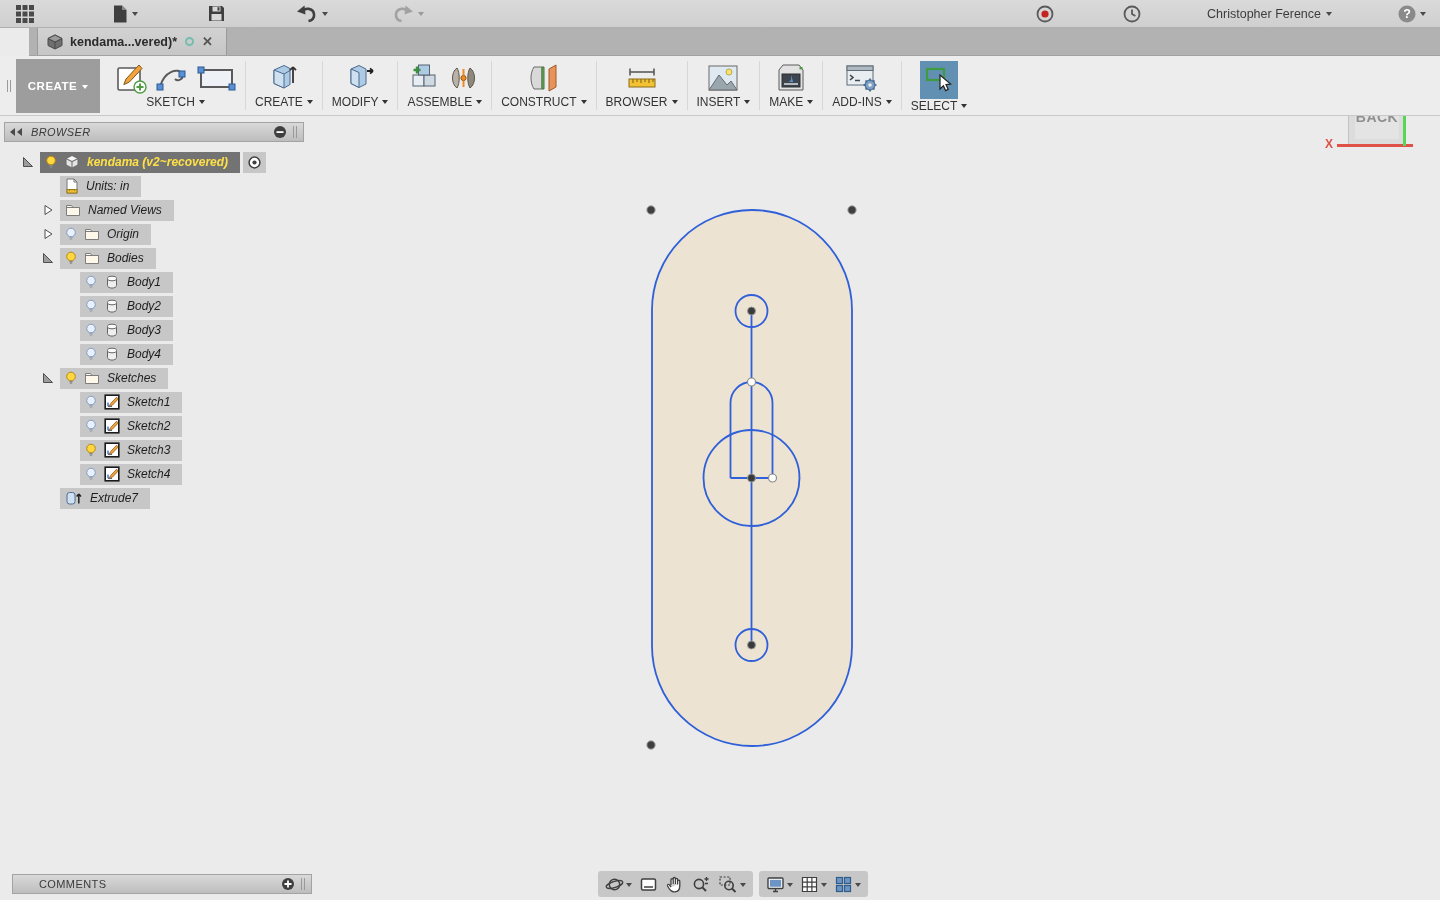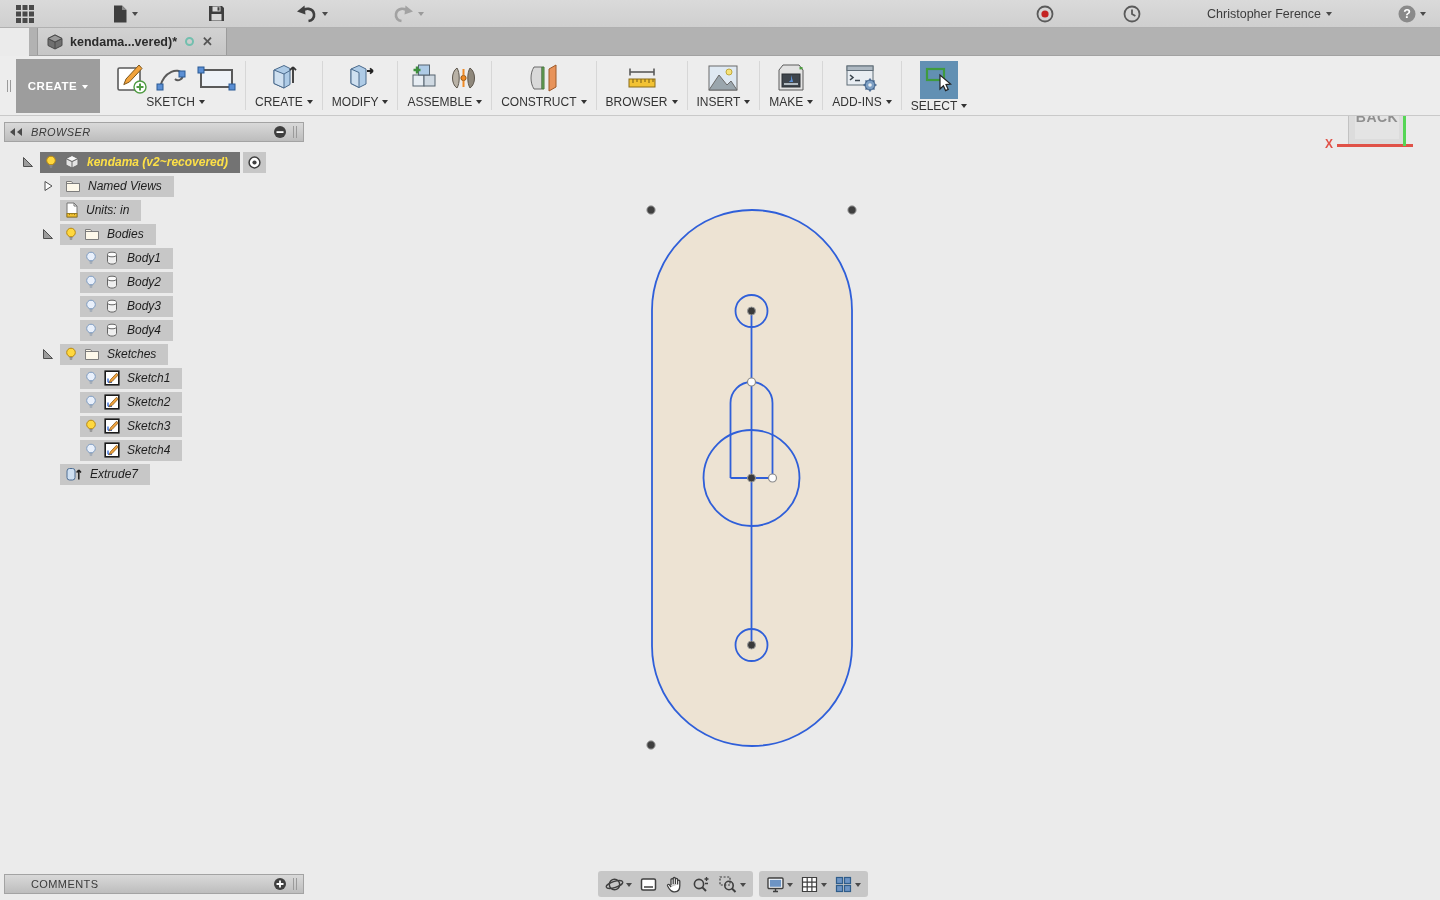--- a/index.html
+++ b/index.html
@@ -90,21 +90,21 @@
   }
   .cube-face .inner {
     width:44px; height:44px; background:#e4e4e4; display:flex; align-items:center; justify-content:center;
     font-size:14px; font-weight:bold; color:#8f8f8f; letter-spacing:.5px;
   }
   .axis-x { position:absolute; left:15px; top:88px; width:76px; height:3px; background:#e05248; }
   .axis-y { position:absolute; left:81px; top:16px; width:3px; height:74px; background:#55d655; }
   .axis-x-label { position:absolute; left:3px; top:81px; color:#e05248; font-size:12px; font-weight:bold; }
   .axis-y-label { position:absolute; left:77px; top:1px; color:#41cf41; font-size:12px; font-weight:bold; }
   
-  .comments { position:absolute; left:4px; top:874px; width:300px;border-radius:10px; }
+  .comments { position:absolute; left:12px; top:874px; width:300px;border-radius:10px; }
   .comments .panel-hdr .htitle { margin-left:22px; }
   .navbar { position:absolute; left:598px; top:871px; display:flex; gap:6px; }
   .navgroup { background:#c7c7c7; border-radius:3px; height:26px; display:flex; align-items:center; padding:0 4px; gap:1px; }
   .navbtn { display:flex; align-items:center; gap:2px; padding:2px 3px; background:none; border:none; }
 </style>
 </head>
 <body>
 
 <svg class="canvas-svg" width="1440" height="784" viewBox="0 0 1440 784">
 
@@ -484,47 +484,69 @@
           <span>kendama (v2~recovered)</span>
         </span>
         <span class="activate-box">
           <svg width="15" height="15" viewBox="0 0 15 15">
             <circle cx="7.5" cy="7.5" r="5.4" fill="#fff" stroke="#3f3f3f" stroke-width="1.5"></circle>
             <circle cx="7.5" cy="7.5" r="2.1" fill="#3f3f3f"></circle>
           </svg>
         </span>
       </div>
       <div class="tree-row level-1">
-        <span class="expander">
-          <svg width="12" height="12" viewBox="0 0 12 12">
-            <path d="M3 1.5 10 6 3 10.5Z" fill="#fdfdfd" stroke="#4f4f4f"></path>
-          </svg>
-        </span>
-        <span class="pill">
-          <span class="ticon">
-            <svg width="16" height="14" viewBox="0 0 16 14">
-              <path d="M1.5 2.5h5l1.5 2h6.5v8h-13Z" fill="#fdf8ea" stroke="#7d7d7d"></path>
-              <path d="M1.5 4.5h13" stroke="#7d7d7d"></path>
-            </svg>
-          </span>
-          <span>Named Views</span>
-        </span>
-      </div>
-      <div class="tree-row level-1">
         <span class="expander"></span>
         <span class="pill">
           <span class="ticon">
             <svg width="14" height="16" viewBox="0 0 14 16">
               <path d="M2 1h7l3 3v11H2Z" fill="#fff" stroke="#777"></path>
               <path d="M9 1v3h3" fill="none" stroke="#777"></path>
               <rect x="2" y="11.5" width="10" height="3.5" fill="#f2c233" stroke="#9b7d1e"></rect>
               <path d="M4.5 11.5v1.6M7 11.5v1.1M9.5 11.5v1.6" stroke="#9b7d1e"></path>
             </svg>
           </span>
           <span>Units: in</span>
+        </span>
+      </div>
+      <div class="tree-row level-1">
+        <span class="expander">
+          <svg width="12" height="12" viewBox="0 0 12 12">
+            <path d="M3 1.5 10 6 3 10.5Z" fill="#fdfdfd" stroke="#4f4f4f"></path>
+          </svg>
+        </span>
+        <span class="pill">
+          <span class="ticon">
+            <svg width="16" height="14" viewBox="0 0 16 14">
+              <path d="M1.5 2.5h5l1.5 2h6.5v8h-13Z" fill="#fdf8ea" stroke="#7d7d7d"></path>
+              <path d="M1.5 4.5h13" stroke="#7d7d7d"></path>
+            </svg>
+          </span>
+          <span>Named Views</span>
+        </span>
+      </div>
+      <div class="tree-row level-1">
+        <span class="expander">
+          <svg width="12" height="12" viewBox="0 0 12 12">
+            <path d="M3 1.5 10 6 3 10.5Z" fill="#fdfdfd" stroke="#4f4f4f"></path>
+          </svg>
+        </span>
+        <span class="pill">
+          <span class="bulb">
+            <svg width="12" height="15" viewBox="0 0 12 15">
+              <circle cx="6" cy="5.5" r="4.3" fill="#e9f0fb" stroke="#7e9cc2"></circle>
+              <path d="M4.4 10.6h3.2M4.8 12.2h2.4" stroke="#9aa6b5" stroke-width="1.2" fill="none"></path>
+            </svg>
+          </span>
+          <span class="ticon">
+            <svg width="16" height="14" viewBox="0 0 16 14">
+              <path d="M1.5 2.5h5l1.5 2h6.5v8h-13Z" fill="#fdf8ea" stroke="#7d7d7d"></path>
+              <path d="M1.5 4.5h13" stroke="#7d7d7d"></path>
+            </svg>
+          </span>
+          <span>Origin</span>
         </span>
       </div>
       <div class="tree-row level-1">
         <span class="expander">
           <svg width="12" height="12" viewBox="0 0 12 12">
             <path d="M1.5 1.5 10.5 10.5H1.5Z" fill="#9c9c9c" stroke="#4f4f4f"></path>
           </svg>
         </span>
         <span class="pill">
           <span class="bulb">

